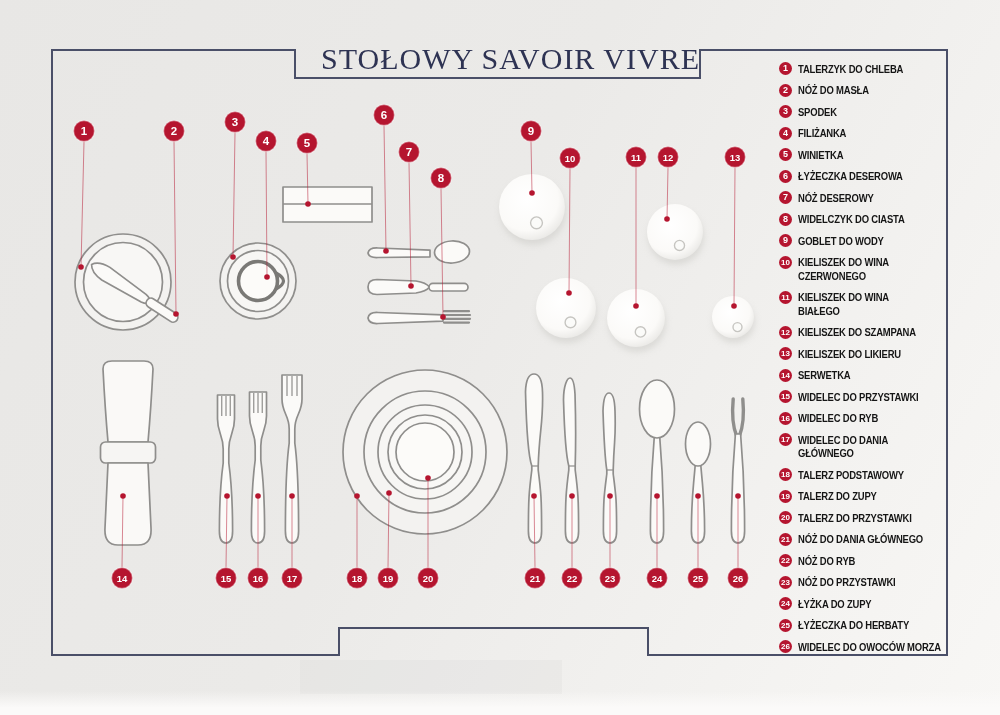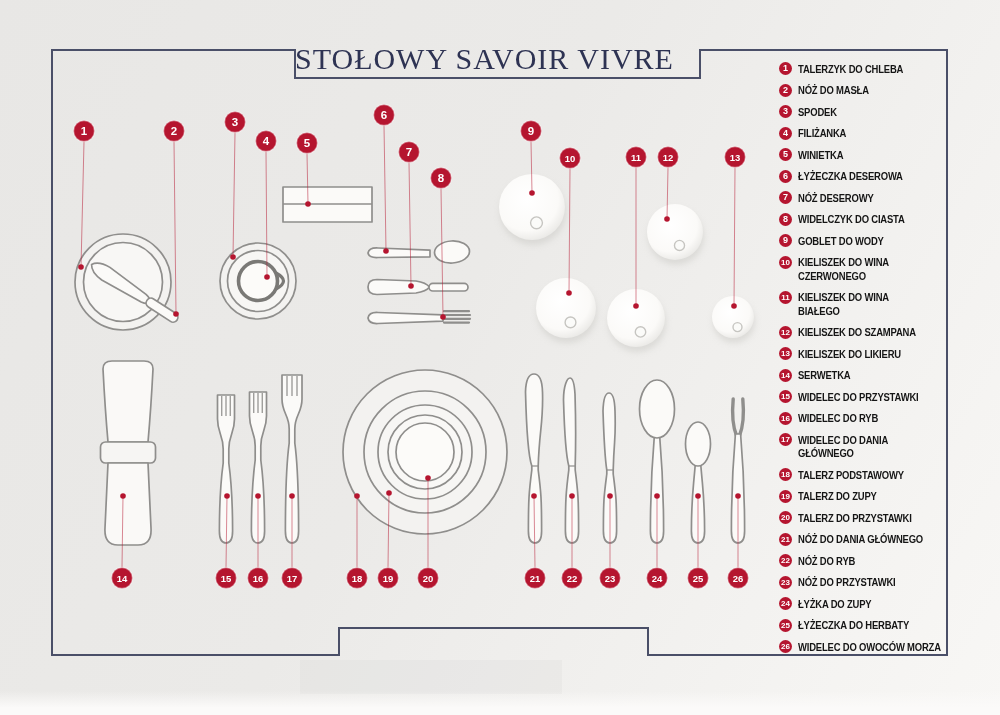--- a/index.html
+++ b/index.html
@@ -1,20 +1,20 @@
 <!DOCTYPE html>
 <html style="--accent: #b5152f; --frame: #4a4f68; --title-text: #2e3353; --outline: #8f8e8c; --legend-text: #151515;"><head>
 <meta charset="utf-8">
 <style>
   html,body{margin:0;padding:0;}
   body{font-family:"Liberation Sans",sans-serif;background:#fff;}
   #stage{position:relative;width:1000px;height:715px;overflow:hidden;
          background:linear-gradient(118deg,#e8e7e5 0%,#ebeae8 45%,#f3f2f0 78%,#f8f7f5 100%);}
   #diagram-svg{position:absolute;left:0;top:0;}
-  #title{position:absolute;left:295px;top:42px;width:405px;text-align:left;
+  #title{position:absolute;left:295px;top:42px;width:405px;text-align:right;
          font-family:"Liberation Serif",serif;font-size:30px;line-height:34px;
          color:var(--title-text,#2e3353);letter-spacing:1px;}
   #legend{position:absolute;left:779px;top:62px;width:182px;}
   .lrow{display:flex;align-items:flex-start;margin-bottom:7.5px;}
   .lnum{width:13px;height:13px;border-radius:50%;background:var(--accent,#b5152f);color:#fff;
         font-weight:bold;font-size:9px;line-height:13px;text-align:center;flex:0 0 13px;margin-right:6px;}
   .lnum.d2{font-size:8px;}
   .llabel{font-weight:bold;font-size:10.5px;line-height:13.5px;color:var(--legend-text,#151515);
           letter-spacing:-0.2px;white-space:pre-line;transform:scaleX(0.9);transform-origin:0 0;padding-top:0.5px;}
   .floor{position:absolute;left:0;right:0;bottom:0;height:24px;

